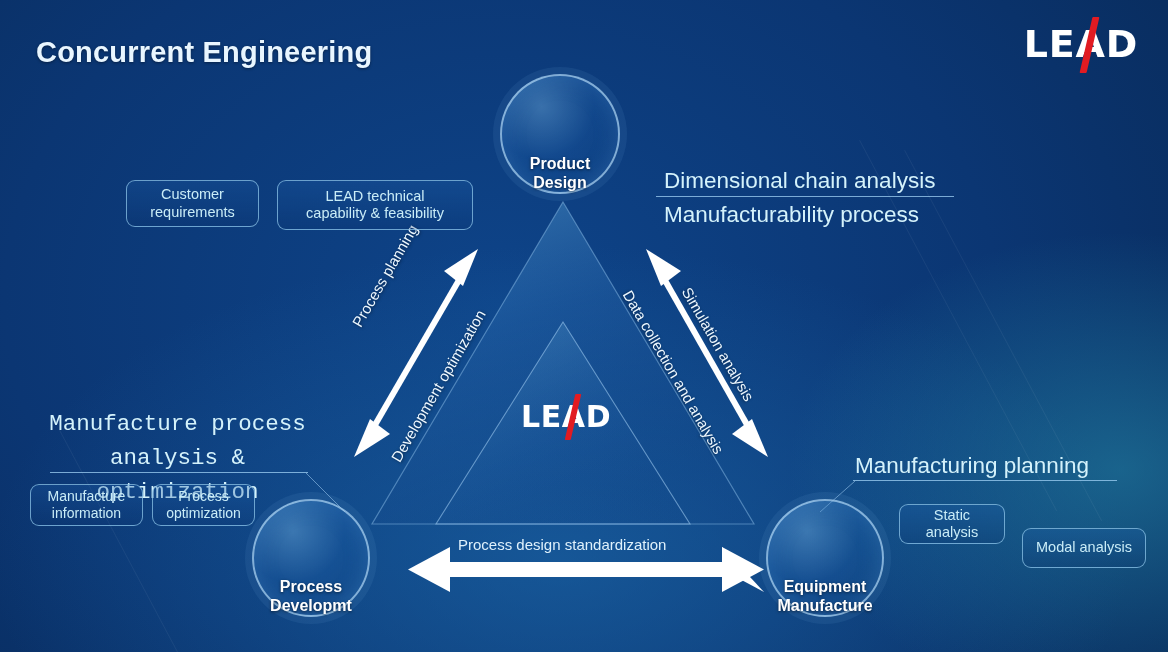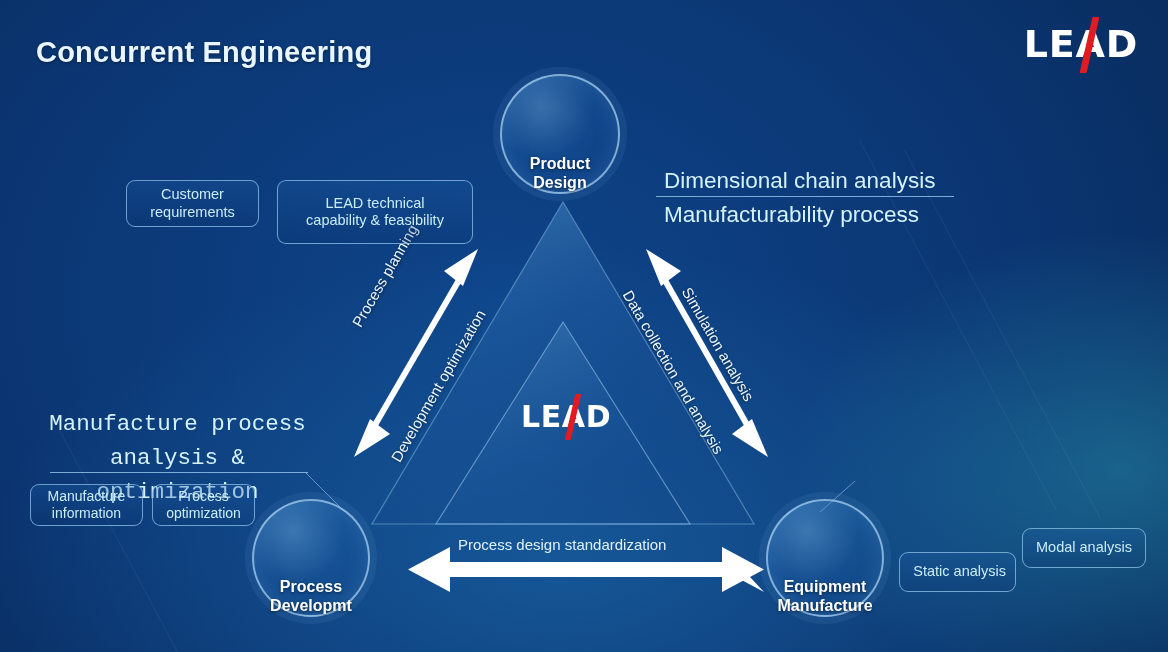--- a/index.html
+++ b/index.html
@@ -68,24 +68,24 @@
   .pill{
     position:absolute;display:flex;align-items:center;justify-content:center;
     text-align:center;line-height:1.18;
     color:#c9ecf7;font-size:14.5px;
     border:1px solid rgba(150,205,240,.70);
     border-radius:9px;
     background:linear-gradient(180deg, rgba(30,95,170,.30) 0%, rgba(10,50,110,.22) 100%);
     padding:4px 9px;
   }
   #pill-customer{left:126px;top:180px;width:133px;height:47px;}
-  #pill-leadtech{left:277px;top:180px;width:196px;height:64px;align-items:center;}
+  #pill-leadtech{left:277px;top:180px;width:196px;height:50px;align-items:center;}
   #pill-manuinfo{left:30px;top:484px;width:113px;height:42px;font-size:14px;}
   #pill-procopt{left:152px;top:484px;width:103px;height:42px;font-size:14px;}
-  #pill-static{left:899px;top:552px;width:117px;height:40px;justify-content:flex-end;}
+  #pill-static{left:899px;top:504px;width:106px;height:40px;justify-content:flex-end;}
   #pill-modal{left:1022px;top:528px;width:124px;height:40px;}
 
   
   .head{position:absolute;color:#d4f2fb;font-size:22.5px;line-height:1.5;}
   #head-right-top{left:664px;top:164px;width:300px;}
   #head-right-top .rule{
     position:absolute;left:-8px;top:32px;width:298px;height:1px;
     background:rgba(160,210,245,.75);
   }
   #head-left{left:40px;top:408px;width:275px;text-align:center;font-family:Liberation Mono, monospace;}
@@ -191,20 +191,24 @@
     <div class="rule"></div>
     <div>Manufacturability process</div>
   </div>
 
   <div id="head-left" class="head">
     <div>Manufacture process</div>
     <div>analysis &amp; optimization</div>
     <div class="rule"></div>
   </div>
 
+  <div id="head-right-bot" class="head">
+    <div>Manufacturing planning</div>
+    <div class="rule"></div>
+  </div>
 
   <div id="pill-customer" class="pill">
     <span>
       <span>Customer</span><br>
       <span>requirements</span>
     </span>
   </div>
 
   <div id="pill-leadtech" class="pill">
     <span>

